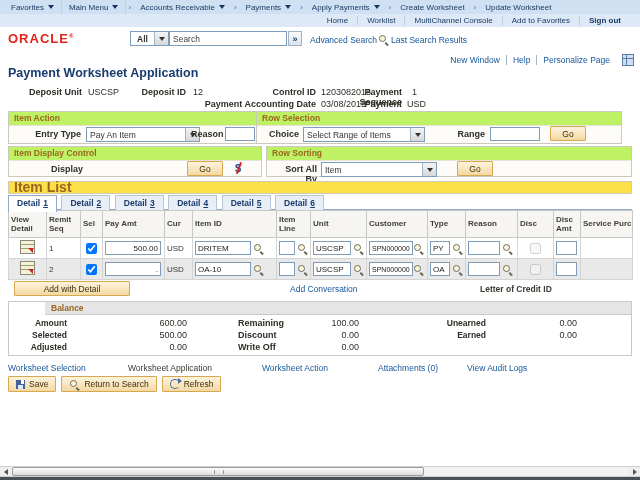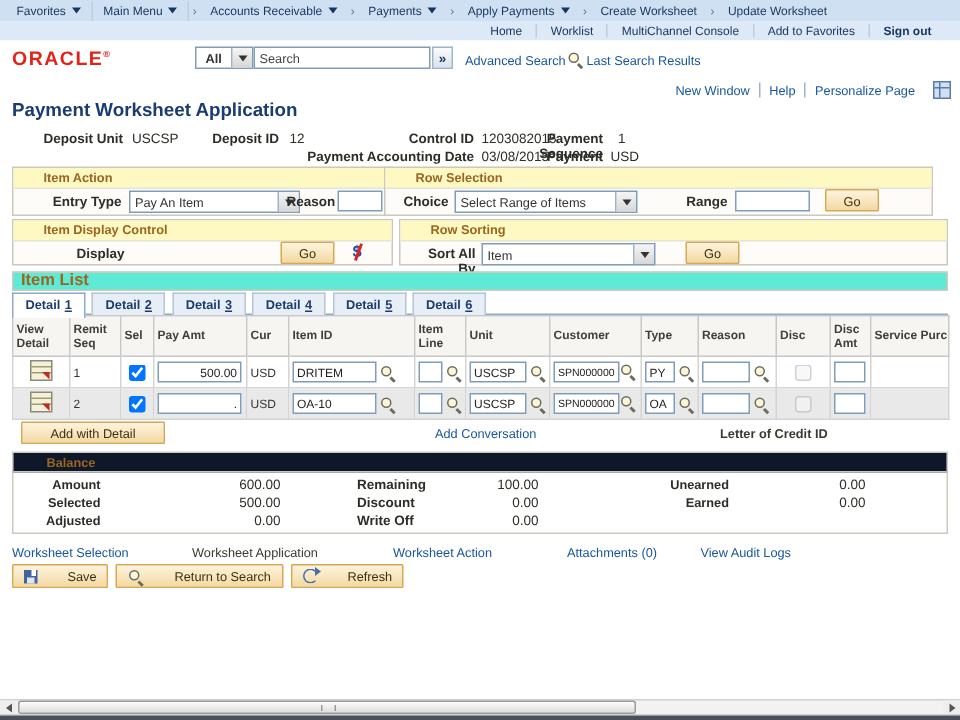--- a/index.html
+++ b/index.html
@@ -46,68 +46,68 @@
   .ulink{padding:0 6px;border-right:1px solid #9db4c9;cursor:pointer;}
   .gridic{width:10px;height:10px;border:1px solid #5b7aa6;background:#cfe0f2;margin-left:6px;position:relative;}
   .gridic::before{content:"";position:absolute;left:0;top:3px;width:10px;height:1px;background:#5b7aa6;}
   .gridic::after{content:"";position:absolute;left:3px;top:0;width:1px;height:10px;background:#5b7aa6;}
   
   .pgtitle{position:absolute;left:8px;top:66px;font-size:12.5px;font-weight:bold;color:#1a3c6e;}
   .lbl{position:absolute;font-weight:bold;color:#2e2e28;text-align:right;}
   .val{position:absolute;color:#2e2e28;}
   
   .gb{position:absolute;border:1px solid #cbc9bd;background:#fdfcf9;box-sizing:border-box;}
-  .gb-h{height:13px;line-height:13px;padding-left:20px;font-weight:bold;color:#9a6620;
-        background:#fef9c3;border-bottom:1px solid #e6e4da;font-size:8.5px;}
+  .gb-h{height:13px;line-height:13px;padding-left:5px;font-weight:bold;color:#9a6620;
+        background:#bef264;border-bottom:1px solid #e6e4da;font-size:8.5px;}
   .gb-b{position:relative;height:18px;}
   .gb .lbl,.gb .val{top:3px;}
   .txt{border:1px solid #7f9db9;height:14px;box-sizing:border-box;font:8px "Liberation Sans",sans-serif;
        padding:0 2px;background:#fff;color:#222;}
   .right{text-align:right;}
   .lookup{position:relative;display:inline-block;width:11px;height:11px;vertical-align:middle;cursor:pointer;}
   .lookup::before{content:"";position:absolute;left:1px;top:1px;width:5px;height:5px;border:1.5px solid #6b6b5e;
                   border-radius:50%;background:#fdf6d8;}
   .lookup::after{content:"";position:absolute;left:8px;top:8px;width:4px;height:2px;background:#6b6b5e;
                  transform:rotate(45deg);transform-origin:0 0;}
   .btn{position:absolute;height:15px;background:linear-gradient(#fdf4de,#f3d9a2);border:1px solid #d8a851;
        color:#3c2f10;font-size:8.5px;display:inline-flex;align-items:center;justify-content:center;
        box-sizing:border-box;cursor:pointer;border-radius:1px;}
   .ic-cur{position:absolute;font-weight:bold;color:#1d4f9e;font-size:11px;line-height:11px;cursor:pointer;}
   .ic-cur i{position:absolute;left:3px;top:-1px;width:1.5px;height:12px;background:#d22,;background:#d22;transform:rotate(20deg);}
   
-  .secbar{position:absolute;left:8px;width:624px;height:13px;background:#5eead4;border:1px solid #ccc9bd;
-          box-sizing:border-box;line-height:11px;padding-left:5px;font-weight:bold;color:#9a6620;font-size:11px;}
+  .secbar{position:absolute;left:8px;width:624px;height:13px;background:#fde047;border:1px solid #ccc9bd;
+          box-sizing:border-box;line-height:11px;padding-left:5px;font-weight:bold;color:#9a6620;font-size:14px;}
   .tabstrip{position:absolute;left:8px;top:194px;width:624px;height:16px;border-bottom:1px solid #8fa9c8;box-sizing:border-box;}
   .tab{display:inline-block;height:15px;line-height:15px;margin-top:1px;padding:0 8px;background:#e8eef6;
        border:1px solid #b5c6da;border-bottom:none;color:#1a3c6e;font-size:8.5px;margin-right:2px;cursor:pointer;font-weight:bold;}
   .tab.active{background:#fff;border-color:#8fa9c8;font-weight:bold;height:16px;margin-top:0;position:relative;z-index:2;}
   .tab .n{text-decoration:underline;margin-left:3px;}
   table.grid{position:absolute;left:8px;top:210px;width:624px;border-collapse:collapse;table-layout:fixed;background:#fff;}
   .grid th{background:#f6f5f2;border:1px solid #c8c8c8;font-weight:bold;color:#3f3f37;font-size:8px;
            text-align:left;padding:1px 2px;height:24px;line-height:1.15;vertical-align:middle;overflow:hidden;}
   .grid td{border:1px solid #d4d4d4;padding:0 2px;height:20px;font-size:8px;overflow:hidden;white-space:nowrap;}
   .grid tr.alt td{background:#e9e9e9;}
   .cb{width:11px;height:11px;margin:0;vertical-align:middle;}
   .vd{width:13px;height:12px;position:relative;display:inline-block;background:#f6efd9;border:1px solid #8a8a7a;cursor:pointer;}
   .vd::before{content:"";position:absolute;left:0;top:3px;width:13px;height:1px;background:#9aa06a;box-shadow:0 4px 0 #9aa06a;}
   .vd::after{content:"";position:absolute;right:1px;bottom:0;width:0;height:0;
              border-top:5px solid #c02a1e;border-left:5px solid transparent;}
   .nowrap{white-space:nowrap;}
   
   .balbox{position:absolute;left:8px;top:301px;width:624px;height:55px;border:1px solid #ccc9bd;box-sizing:border-box;background:#fff;}
-  .bal-h{height:12px;line-height:12px;padding-left:22px;font-weight:bold;color:#9a6620;background:#0f172a;
-         border-bottom:1px solid #ccc9bd;font-size:8.5px;}
+  .bal-h{height:12px;line-height:12px;padding-left:6px;font-weight:bold;color:#9a6620;background:#e5e5e5;
+         border-bottom:1px solid #ccc9bd;font-size:8.5px;margin-left:36px;}
   .balbox .lbl,.balbox .val{font-size:8.5px;}
   .bval{position:absolute;text-align:right;color:#2e2e28;}
   .llbl{position:absolute;font-weight:bold;color:#2e2e28;text-align:right;}
   
   .flink{position:absolute;top:363px;font-size:8.5px;}
   .ftext{position:absolute;top:363px;font-size:8.5px;color:#3a3a30;}
   .toolbar{position:absolute;left:8px;top:376px;display:flex;gap:5px;}
-  .tbtn{position:static;height:16px;padding:0 7px;gap:20px;justify-content:space-between;}
+  .tbtn{position:static;height:16px;padding:0 7px;gap:4px;justify-content:space-between;}
   .ic-save{width:9px;height:9px;background:#44639e;position:relative;display:inline-block;}
   .ic-save::before{content:"";position:absolute;right:1px;top:0;width:3px;height:4px;background:#fff;}
   .ic-save::after{content:"";position:absolute;left:2px;bottom:0;width:5px;height:4px;background:#dfe6f2;}
   .ic-ref{width:8px;height:8px;border:1.5px solid #4a6fa5;border-radius:50%;border-right-color:transparent;
           position:relative;display:inline-block;}
   .ic-ref::after{content:"";position:absolute;right:-3px;top:-2px;width:0;height:0;
                  border-left:4px solid #4a6fa5;border-top:3px solid transparent;border-bottom:3px solid transparent;}
   
   .hscroll{position:absolute;left:0;top:466px;width:640px;height:11px;background:#f2f2f2;
            border-top:1px solid #d0d0d0;border-bottom:1px solid #d0d0d0;box-sizing:border-box;display:flex;align-items:center;}
@@ -333,21 +333,21 @@
         <td><input class="txt" style="width: 44px; font-size: 7px;" value="SPN0000001"><span class="lookup"></span></td>
         <td><input class="txt" style="width: 20px;" value="OA"> <span class="lookup"></span></td>
         <td><input class="txt" style="width: 32px;" value=""> <span class="lookup"></span></td>
         <td style="text-align:center"><input type="checkbox" class="cb" disabled="" style=""></td>
         <td><input class="txt" style="width: 21px;" value=""></td>
         <td></td>
       </tr>
     </tbody>
   </table>
 
-  <span class="btn" style="left:14px;top:281px;width:96px">Add with Detail</span>
+  <span class="btn" style="left:14px;top:281px;width:116px">Add with Detail</span>
   <span class="alink" style="position:absolute;left:290px;top:284px;font-size:8.5px">Add Conversation</span>
   <span class="ftext" style="left:480px;top:284px;font-weight:bold">Letter of Credit ID</span>
 
   <div class="balbox">
     <div class="bal-h">Balance</div>
     <span class="lbl" style="left:4px;top:16px;width:54px">Amount</span>
     <span class="bval" style="left:108px;top:16px;width:70px">600.00</span>
     <span class="llbl" style="left:229px;top:16px">Remaining</span>
     <span class="bval" style="left:280px;top:16px;width:70px">100.00</span>
     <span class="lbl" style="left:417px;top:16px;width:60px">Unearned</span>

